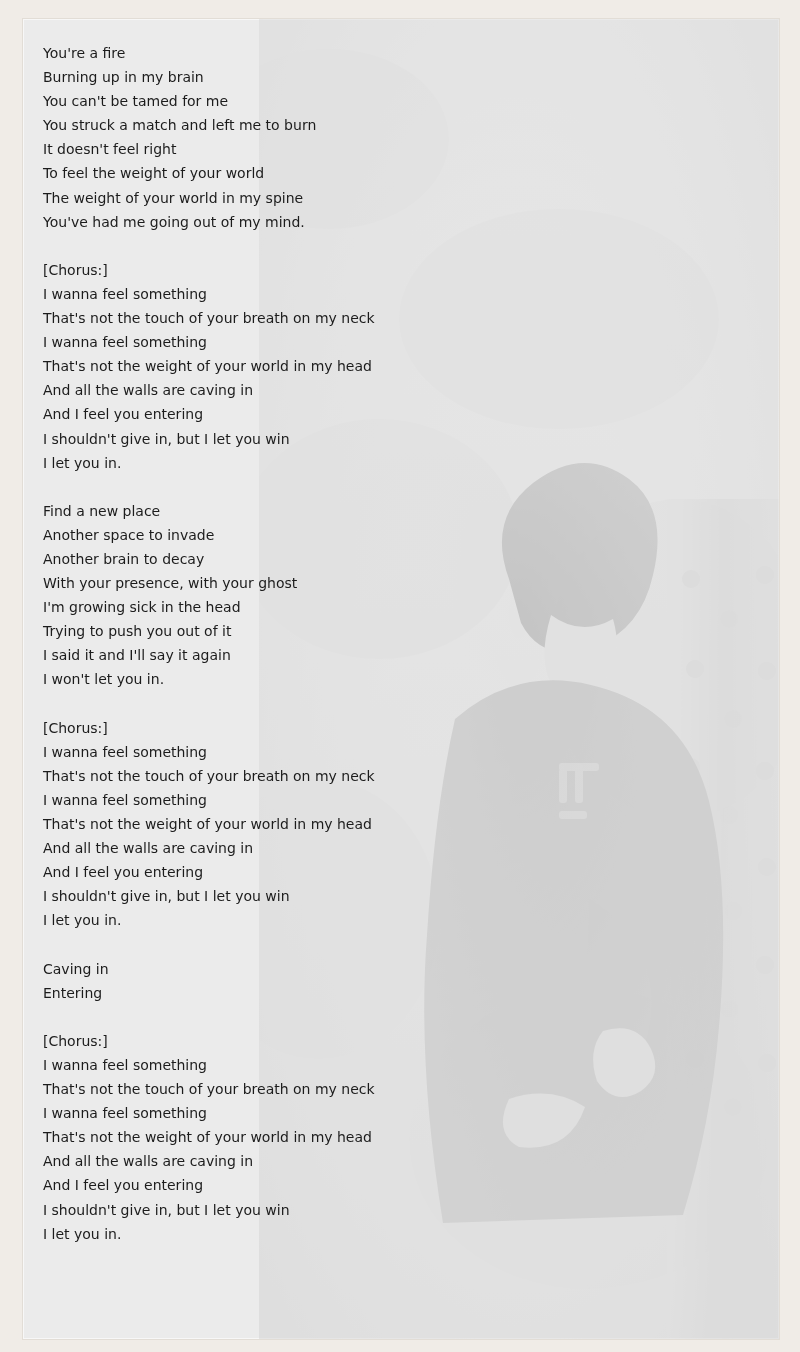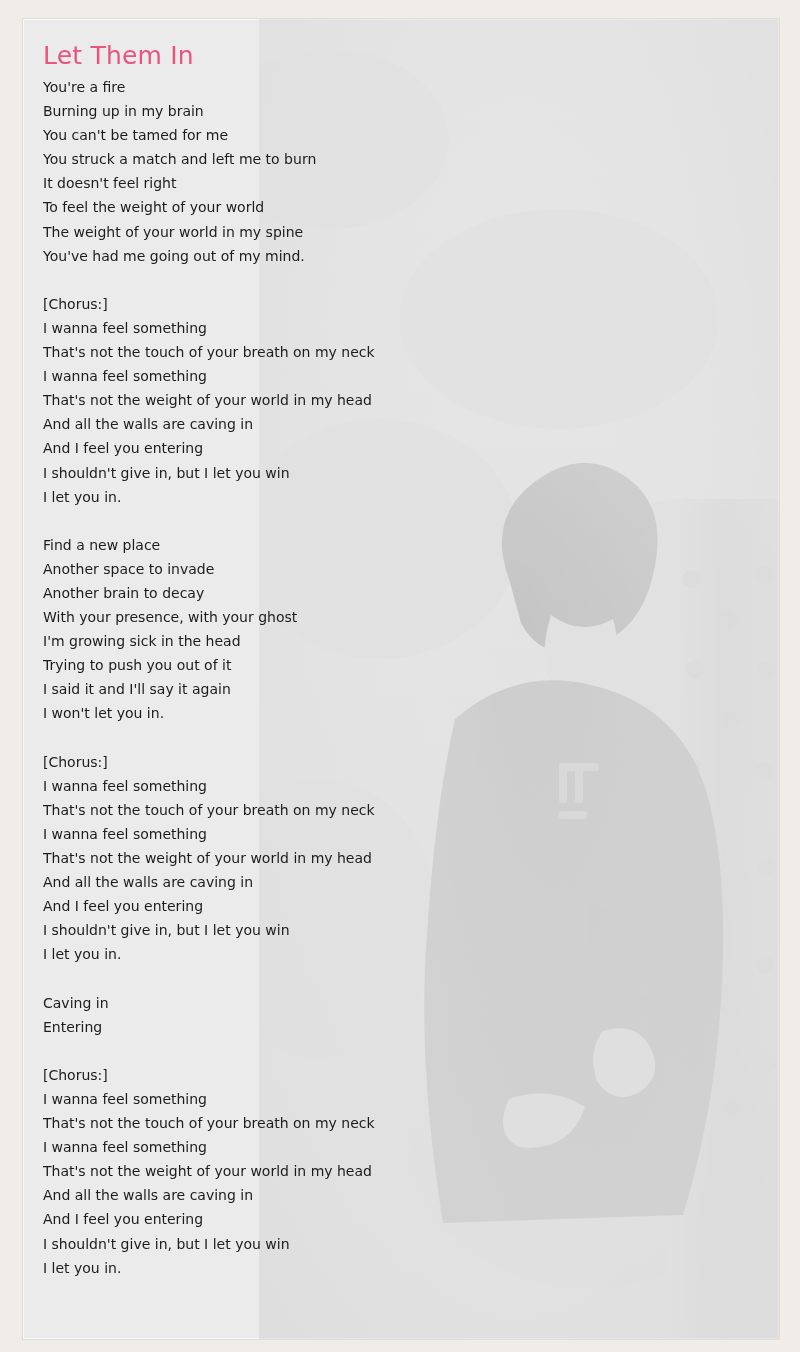--- a/index.html
+++ b/index.html
@@ -145,21 +145,20 @@
       <rect x="300" y="750" width="8" height="34" rx="3"></rect>
       <rect x="316" y="744" width="8" height="40" rx="3"></rect>
       <rect x="300" y="744" width="40" height="8" rx="3"></rect>
       <rect x="300" y="792" width="28" height="8" rx="3"></rect>
     </g>
     <rect x="0" y="0" width="520" height="1320" fill="url(#vig)"></rect>
     <rect x="0" y="0" width="520" height="1320" fill="#ebebeb" opacity="0.55"></rect>
   </svg>
 
   <div class="content">
-    <h1 class="song-title">Let Them In</h1>
     <div class="lyrics">You're a fire
 Burning up in my brain
 You can't be tamed for me
 You struck a match and left me to burn
 It doesn't feel right
 To feel the weight of your world
 The weight of your world in my spine
 You've had me going out of my mind.
 
 [Chorus:]

